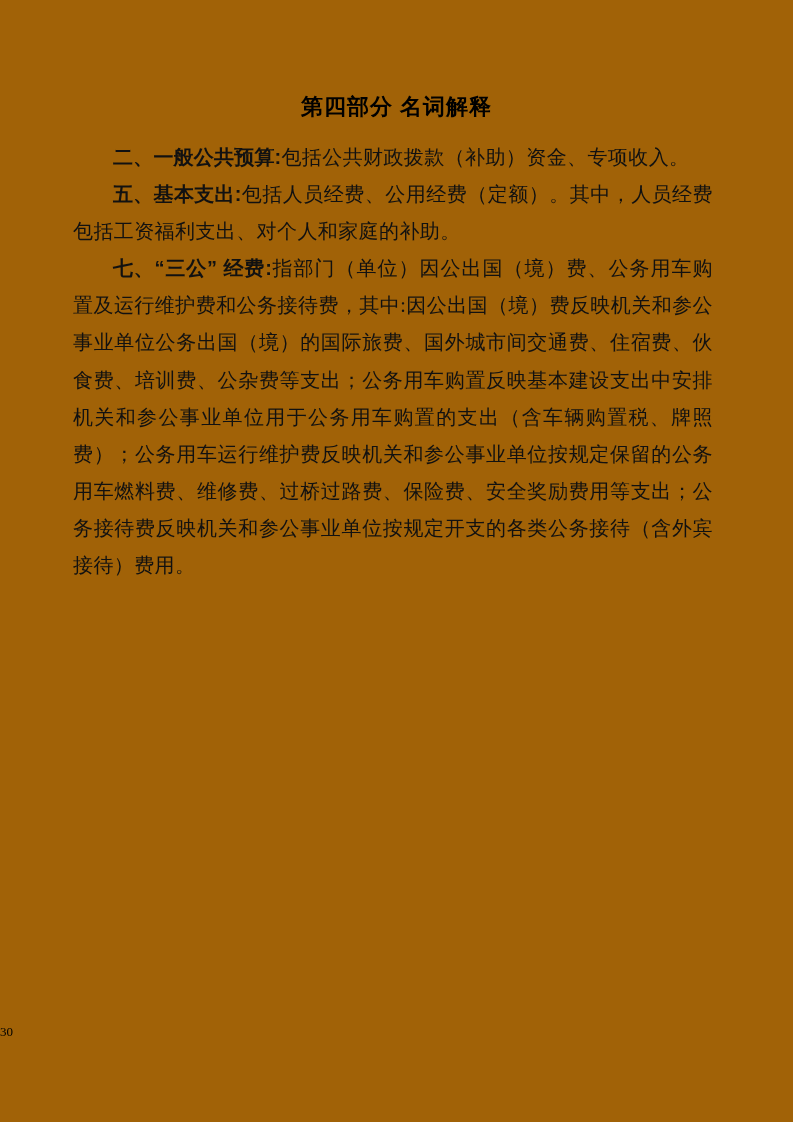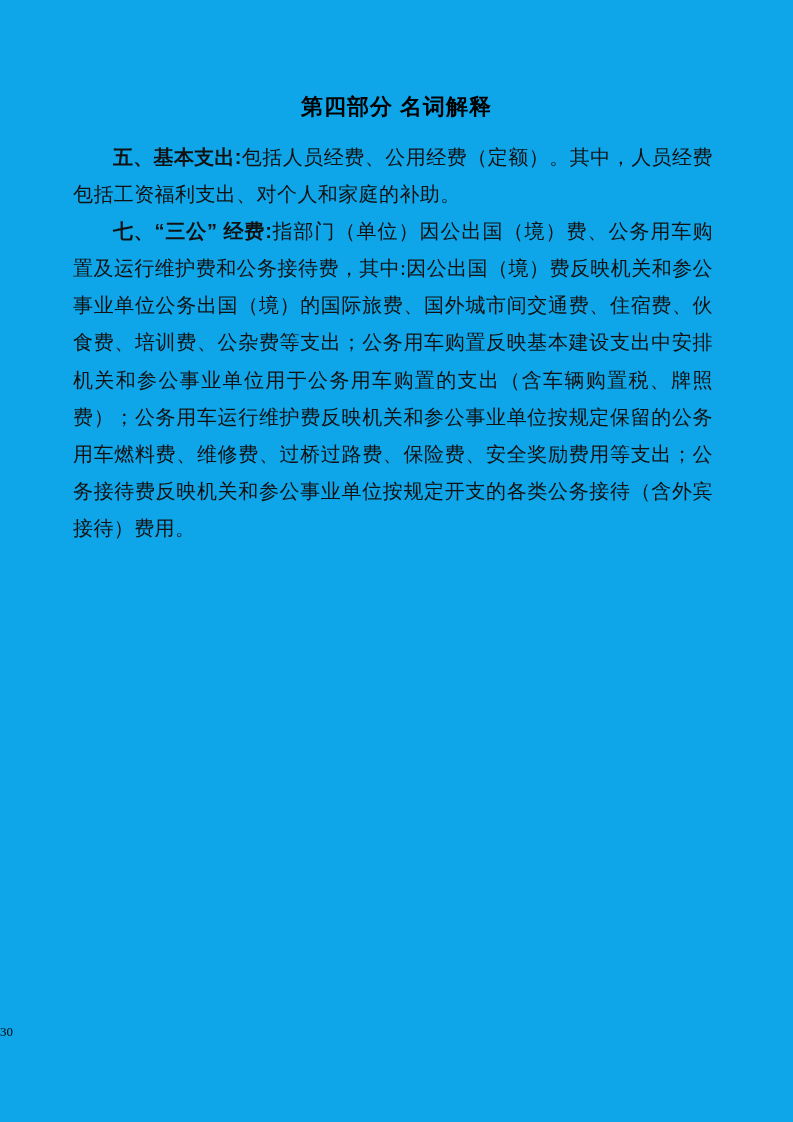--- a/index.html
+++ b/index.html
@@ -5,21 +5,21 @@
   html, body {
     margin: 0;
     padding: 0;
     background: #e8e8e8;
   }
   .page {
     position: relative;
     width: 793px;
     height: 1122px;
     margin: 0 auto;
-    background: #0ea5e9;
+    background: #a16207;
     overflow: hidden;
     color: #111111;
     font-family: "Liberation Serif", "DejaVu Serif", serif;
   }
   .doc-title {
     position: absolute;
     top: 92px;
     left: 0;
     width: 100%;
     text-align: center;
@@ -65,20 +65,21 @@
 </head>
 <body>
 
 <div class="page">
 
   <div class="doc-title">第四部分 名词解释</div>
 
   <div class="content">
 
 
+      <p><span class="term">二、一般公共预算:</span><span>包括公共财政拨款（补助）资金、专项收入。</span></p>
 
 
 
       <p><span class="term">五、基本支出:</span><span>包括人员经费、公用经费（定额）。其中，人员经费包括工资福利支出、对个人和家庭的补助。</span></p>
 
 
       <p><span class="term">七、“三公” 经费:</span><span>指部门（单位）因公出国（境）费、公务用车购置及运行维护费和公务接待费，其中:因公出国（境）费反映机关和参公事业单位公务出国（境）的国际旅费、国外城市间交通费、住宿费、伙食费、培训费、公杂费等支出；公务用车购置反映基本建设支出中安排机关和参公事业单位用于公务用车购置的支出（含车辆购置税、牌照费）；公务用车运行维护费反映机关和参公事业单位按规定保留的公务用车燃料费、维修费、过桥过路费、保险费、安全奖励费用等支出；公务接待费反映机关和参公事业单位按规定开支的各类公务接待（含外宾接待）费用。</span></p>
 
     </div>
 

